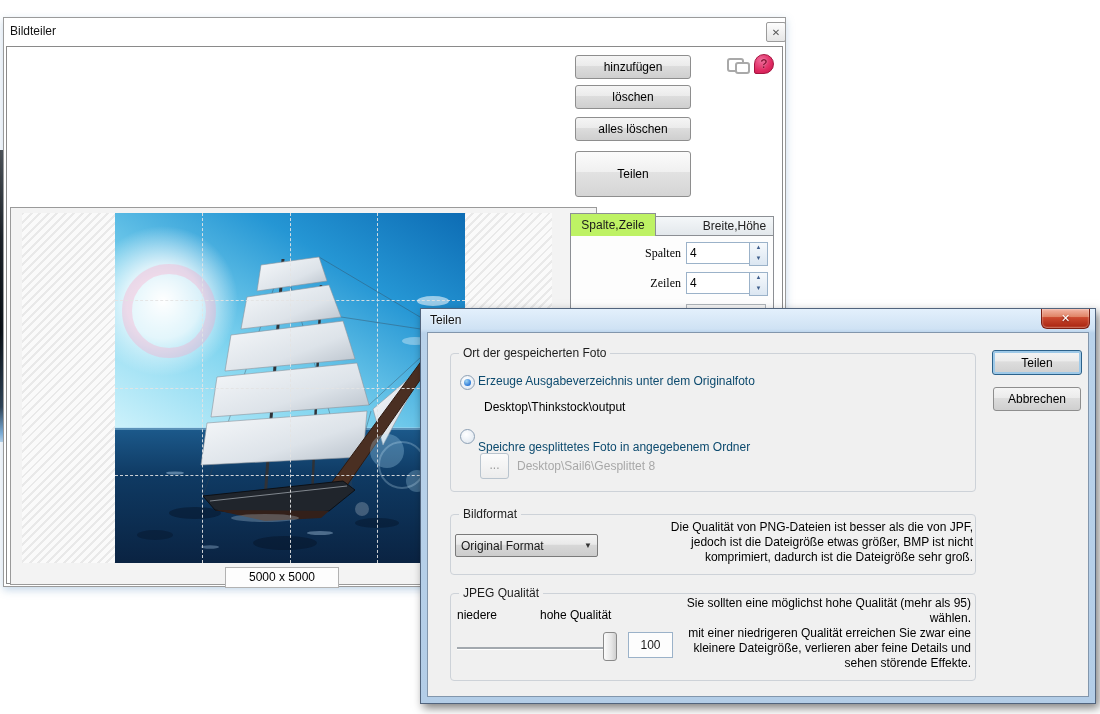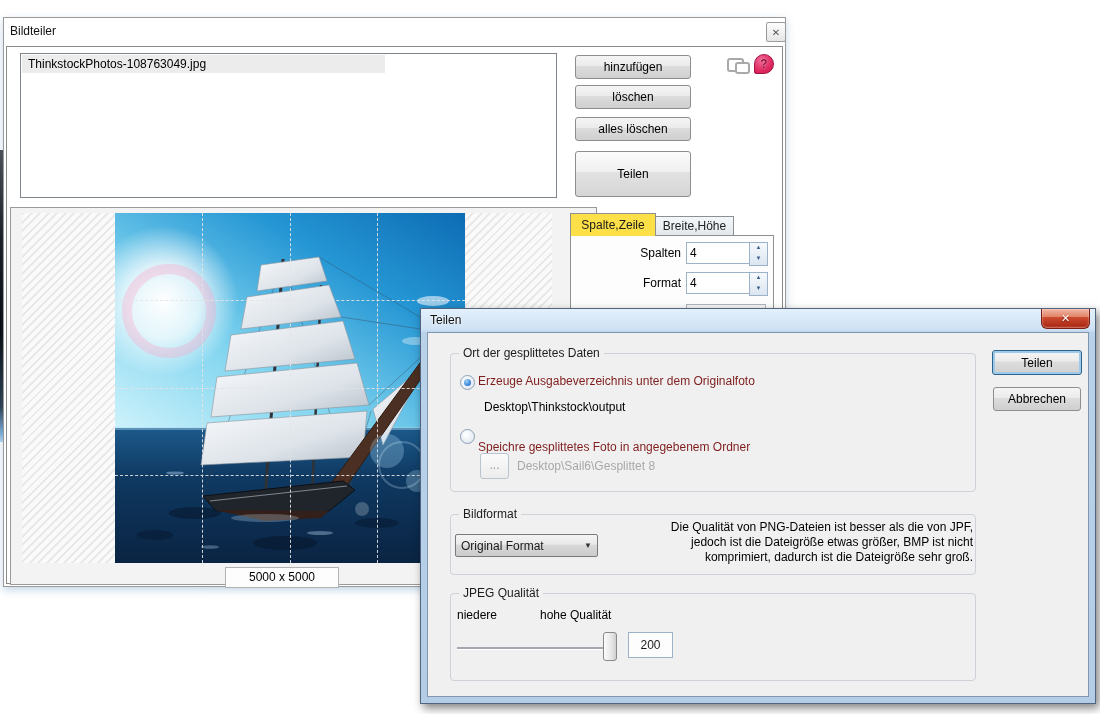--- a/index.html
+++ b/index.html
@@ -53,24 +53,24 @@
     background:repeating-linear-gradient(135deg,#e9e9e9 0 2px,#fafafa 2px 6px);}
   .ship{left:93px;top:0;width:350px;height:350px;}
   .gridline{position:absolute;opacity:.9;}
   .gl-v{top:0;height:350px;width:0;border-left:1px dashed #e4e4e4;}
   .gl-h{left:0;width:350px;height:0;border-top:1px dashed #e4e4e4;}
   .size-box{left:214px;top:359px;width:112px;height:19px;border:1px solid #b2b2b2;background:#fdfdfd;
     text-align:center;line-height:19px;color:#000;}
 
   
   .tab{border:1px solid #8c8f94;border-bottom:none;text-align:center;font-size:12px;cursor:default;}
-  .tab-active{left:563px;top:166px;width:84px;height:22px;background:#fde047;z-index:3;line-height:22px;}
-  .tab-inactive{left:648px;top:169px;width:77px;height:19px;background:linear-gradient(#f4f7f9,#e2e7eb);line-height:19px;color:#222;}
+  .tab-active{left:563px;top:166px;width:84px;height:22px;background:#bef264;z-index:3;line-height:22px;}
+  .tab-inactive{left:648px;top:169px;width:77px;height:19px;background:linear-gradient(#f4f7f9,#e2e7eb);line-height:19px;color:#222;padding-left:40px;}
   .tab-panel{left:563px;top:188px;width:202px;height:150px;border:1px solid #8c8f94;background:#fdfdfd;z-index:2;}
-  .fld-label{position:absolute;left:0;width:110px;text-align:right;line-height:22px;color:#000;}
+  .fld-label{position:absolute;left:0;width:110px;text-align:right;line-height:22px;color:#000;font-family:Liberation Serif, serif;}
   .spin-field{position:absolute;left:115px;width:58px;height:20px;border:1px solid #9bb2c9;background:#fff;
     padding:0 3px;font-size:12px;font-family:inherit;line-height:20px;}
   .spin-btns{position:absolute;left:178px;width:17px;height:22px;border:1px solid #9bb2c9;background:linear-gradient(#f6f9fc,#dbe6f1);
     display:flex;flex-direction:column;}
   .spin-btns span{flex:1;font-size:6px;line-height:9px;text-align:center;color:#3f5e8c;cursor:default;}
   .ro-field{position:absolute;left:115px;width:78px;height:20px;border:1px solid #aeb4ba;background:#f6f6f6;
     text-align:center;line-height:20px;}
 
   
   .dialog{left:420px;top:308px;width:674px;height:394px;z-index:10;
@@ -86,21 +86,21 @@
   .groupbox{position:absolute;border:1px solid #cdd2d8;border-radius:4px;}
   .gb-label{position:absolute;top:-8px;left:8px;background:#f0f0f0;padding:0 4px;color:#1c1c1c;}
   .gb1{left:22px;top:20px;width:524px;height:137px;}
   .gb2{left:22px;top:181px;width:524px;height:59px;}
   .gb3{left:22px;top:260px;width:524px;height:86px;}
 
   .radio{position:absolute;width:13px;height:13px;border-radius:50%;
     border:1px solid #8da0b5;background:radial-gradient(circle at 40% 35%,#fff,#dbe4ee);}
   .radio.sel::after{content:"";position:absolute;left:3px;top:3px;width:7px;height:7px;border-radius:50%;
     background:radial-gradient(circle at 35% 30%,#9fd4f2,#2f7bd9 70%,#1b5fb4);}
-  .radio-label{position:absolute;color:#7f1d1d;}
+  .radio-label{position:absolute;color:#0c4a6e;}
   .path-text{position:absolute;color:#000;}
   .path-muted{position:absolute;color:#a8a8a8;}
   .browse-btn{position:absolute;width:27px;height:24px;border:1px solid #b9c4ce;border-radius:3px;
     background:linear-gradient(#fbfbfb,#ececec);color:#9a9a9a;text-align:center;line-height:22px;}
 
   .combo{position:absolute;left:4px;top:19px;width:131px;height:21px;border:1px solid #7a7a7a;border-radius:2px;
     background:linear-gradient(#f4f4f4,#e9e9e9 45%,#d8d8d8 46%,#cccccc);
     display:flex;align-items:center;justify-content:space-between;padding:0 5px;cursor:default;}
   .combo .arrow{font-size:8px;color:#333;}
   .info-text{position:absolute;font-size:12px;line-height:15px;color:#000;text-align:right;}
@@ -122,23 +122,20 @@
 
 <div class="abs left-dark-strip"></div>
 <div class="abs bottom-glow"></div>
 
 <div class="abs main-window">
   <div class="abs mw-title">Bildteiler</div>
   <div class="abs mw-close">✕</div>
 
   <div class="abs mw-client">
 
-    <div class="abs file-list">
-      <div class="file-item">ThinkstockPhotos-108763049.jpg</div>
-    </div>
 
     <div class="abs btn btn-add">hinzufügen</div>
     <div class="abs btn btn-del">löschen</div>
     <div class="abs btn btn-delall">alles löschen</div>
     <div class="abs btn btn-split">Teilen</div>
 
     <div class="abs icon-comments">
       <div class="b1"></div>
       <div class="b2"></div>
     </div>
@@ -239,21 +236,21 @@
     <div class="abs tab-panel">
       <div style="position:relative;left:0;top:6px;height:22px;">
         <div class="fld-label">Spalten</div>
         <input class="spin-field" value="4" style="">
         <div class="spin-btns">
             <span>▲</span>
             <span>▼</span>
           </div>
       </div>
       <div style="position:relative;left:0;top:14px;height:22px;">
-        <div class="fld-label">Format</div>
+        <div class="fld-label">Zeilen</div>
         <input class="spin-field" value="4" style="">
         <div class="spin-btns">
             <span>▲</span>
             <span>▼</span>
           </div>
       </div>
       <div style="position:relative;left:0;top:24px;height:22px;">
         <div class="fld-label">Zellengröße (px)</div>
         <div class="ro-field">1250x1250</div>
       </div>
@@ -261,21 +258,21 @@
   </div>
 </div>
 
 <div class="abs dialog">
   <div class="abs dlg-title">Teilen</div>
   <div class="abs dlg-close">✕</div>
 
   <div class="abs dlg-client">
 
     <div class="groupbox gb1">
-      <div class="gb-label">Ort der gesplittetes Daten</div>
+      <div class="gb-label">Ort der gespeicherten Foto</div>
       <div class="radio sel" style="left:9px;top:21px;"></div>
       <div class="radio-label" style="left:27px;top:20px;">Erzeuge Ausgabeverzeichnis unter dem Originalfoto</div>
       <div class="path-text" style="left:33px;top:46px;">Desktop\Thinkstock\output</div>
       <div class="radio" style="left:9px;top:75px;"></div>
       <div class="radio-label" style="left:27px;top:86px;">Speichre gesplittetes Foto in angegebenem Ordner</div>
       <div class="browse-btn" style="left:29px;top:99px;">...</div>
       <div class="path-muted" style="left:66px;top:105px;">Desktop\Sail6\Gesplittet 8</div>
     </div>
 
     <div class="groupbox gb2">
@@ -286,19 +283,23 @@
       </div>
       <div class="info-text" style="left:190px;top:5px;width:332px;">Die Qualität von PNG-Dateien ist besser als die von JPF, jedoch ist die Dateigröße etwas größer, BMP ist nicht komprimiert, dadurch ist die Dateigröße sehr groß.</div>
     </div>
 
     <div class="groupbox gb3">
       <div class="gb-label">JPEG Qualität</div>
       <div class="info-text" style="left:6px;top:14px;">niedere</div>
       <div class="info-text" style="left:89px;top:14px;">hohe Qualität</div>
       <div class="slider-track"></div>
       <div class="slider-handle"></div>
-      <div class="value-box">200</div>
+      <div class="value-box">100</div>
+      <div class="info-text" style="left:232px;top:2px;width:288px;">
+        <div>Sie sollten eine möglichst hohe Qualität (mehr als 95) wählen.</div>
+        <div>mit einer niedrigeren Qualität erreichen Sie zwar eine kleinere Dateigröße, verlieren aber feine Details und sehen störende Effekte.</div>
+      </div>
     </div>
 
     <div class="dlg-btn dlg-btn-ok">Teilen</div>
     <div class="dlg-btn dlg-btn-cancel">Abbrechen</div>
   </div>
 </div>
 
 </body></html>

